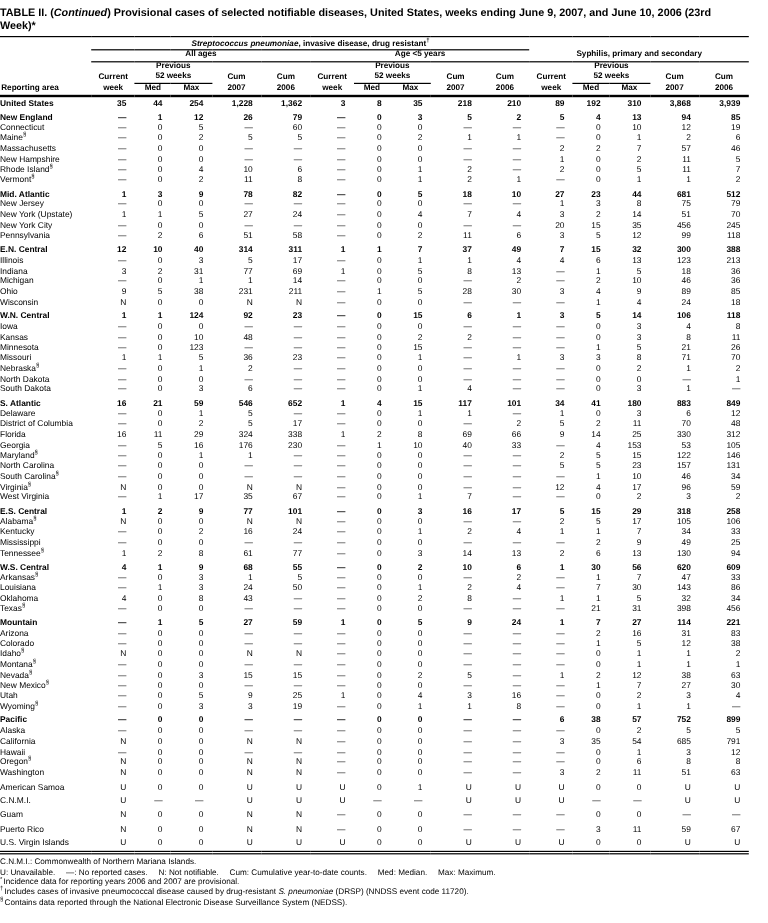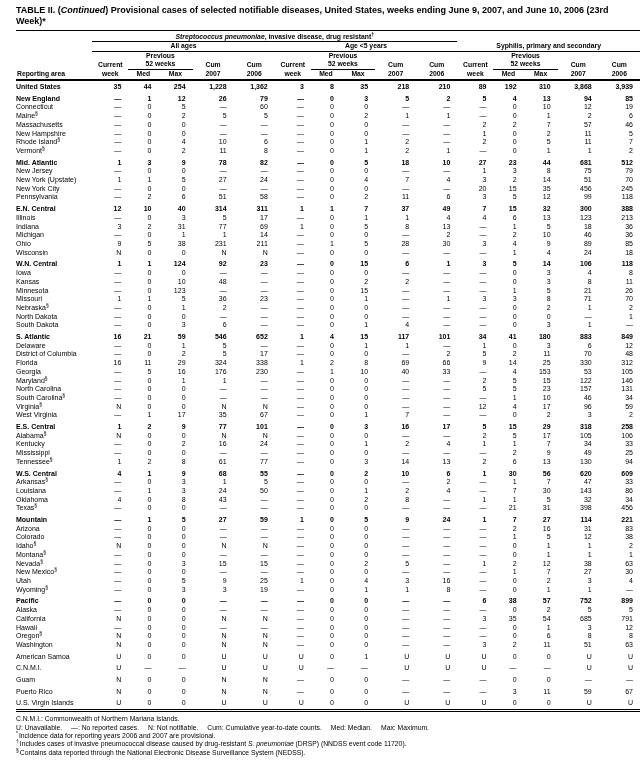--- a/index.html
+++ b/index.html
@@ -1,21 +1,21 @@
 <!DOCTYPE html>
 <html><head>
 <meta charset="utf-8">
 <style>
   * { box-sizing: border-box; margin: 0; padding: 0; }
   html, body { background: #fff; }
   body {
     width: 640px; height: 769px; overflow: hidden;
     font-family: "Liberation Sans", sans-serif; color: #000;
   }
-  .page { padding: 5px 8px 0 16px; }
+  .page { padding: 5px 8px 0 0; }
   .title {
     font-size: 9px; font-weight: bold; line-height: 11px;
     margin-bottom: 3px; width: 624px;
   }
   .it { font-style: italic; }
   table {
     table-layout: fixed; border-collapse: collapse;
     width: 624px; border-top: 1px solid #000; margin-top: 1px;
   }
   col.c-area { width: 76px; }

